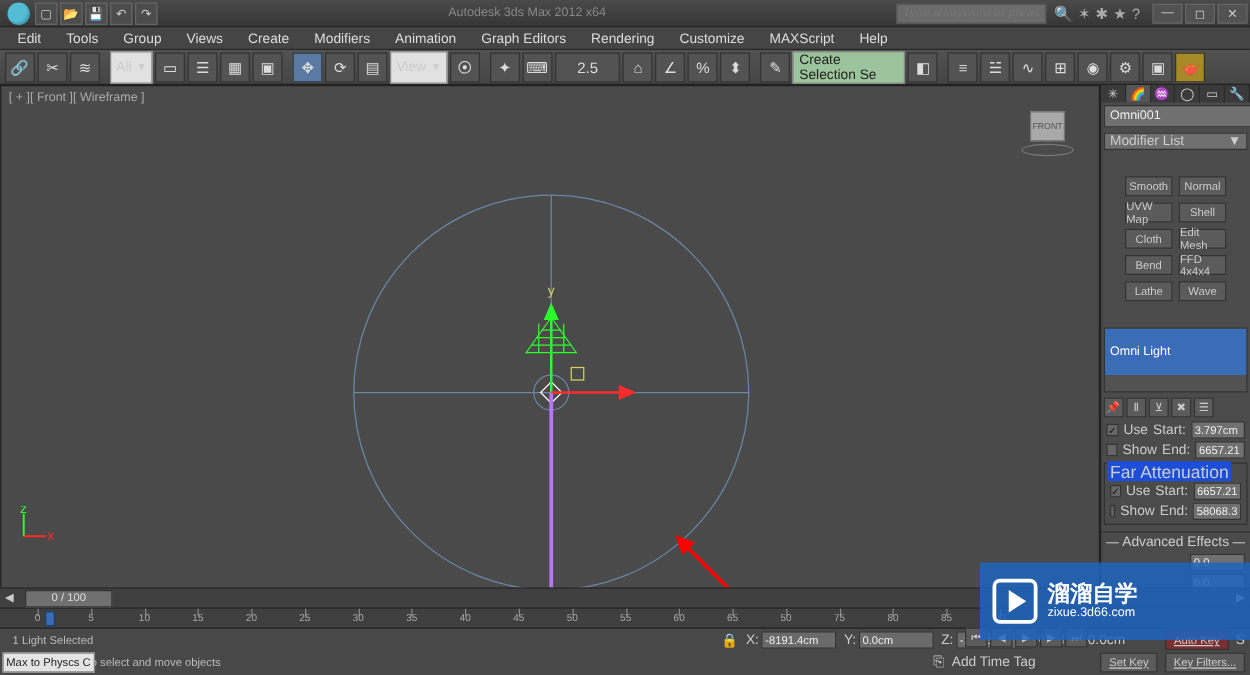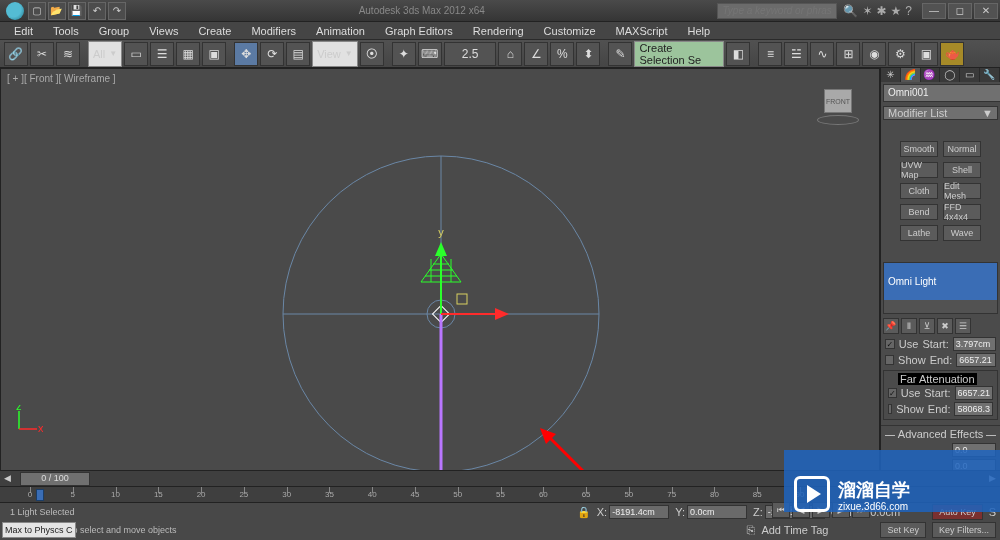--- a/index.html
+++ b/index.html
@@ -59,44 +59,44 @@
 .stack-tools { display:flex; gap:2px; margin:2px; }
 .stack-tools span { width:16px; height:16px; background:#5b5b5b; border:1px solid #333; display:flex;align-items:center;justify-content:center;font-size:9px; }
 
 .rollout-cut { margin: 0 2px; font-size: 9px; }
 .rollout-row { display: flex; align-items: center; gap: 4px; padding: 1px 2px; }
 .rollout-row .cb { width: 10px; height: 10px; background: #666; border: 1px solid #333; display:flex;align-items:center;justify-content:center;font-size:8px;color:#000; }
 .rollout-row .cb.on::after{content:"✓";color:#111;}
 .spinner { width: 44px; height: 14px; background: #707070; border: 1px solid #333; font-size: 9px; display: flex; align-items: center; padding: 0 2px; color: #eee; }
 .rollout-head { text-align:center; padding:2px 0; border-top:1px solid #333; margin-top:3px; font-size:10px; color:#ddd;}
 .fieldset { border:1px solid #333; margin:2px; padding:2px; }
-.fieldset .legend { font-size:11px; margin-top:-8px; background:#000000; padding:0 2px; display:inline-block;margin-left:12px;}
+.fieldset .legend { font-size:14px; margin-top:-8px; background:#1d4ed8; padding:0 2px; display:inline-block;}
 
 
 .timebar { position:absolute; left:0; right:0; bottom:0; height:70px; background:#484848; border-top:1px solid #222; }
 .slider-row { height:16px; position:relative; background:#3f3f3f; border-bottom:1px solid #222;}
 .slider-row .thumb { position:absolute; left:20px; top:1px; width:70px; height:14px; background:#707070; border:1px solid #333; text-align:center; font-size:9px; color:#ddd;}
 .ruler { height:16px; position:relative; background:#3f3f3f; border-bottom:1px solid #222;}
 .ruler .tick { position:absolute; top:0; width:1px; height:6px; background:#888;}
 .ruler .lbl { position:absolute; top:3px; font-size:8px; color:#aaa; transform:translateX(-50%);}
 .ruler .marker { position:absolute; left:36px; top:2px; width:8px; height:12px; background:#3a6db5; border:1px solid #1b3d66;}
 
 .status-row { display:flex; align-items:center; height:18px; padding:0 4px; gap:6px; }
-.status-row .btn { height:16px; padding:0 6px; background:#5b5b5b; border:1px solid #333; font-size:9px; display:flex; align-items:center;}
+.status-row .btn { height:16px; padding:0 6px; background:#5b5b5b; border:1px solid #333; font-size:9px; display:flex; align-items:center;text-decoration:underline;}
 .coord { display:flex; align-items:center; gap:2px; font-size:9px; color:#ccc;}
 .coord input { width:60px; height:14px; background:#6a6a6a; border:1px solid #333; color:#eee; font-size:9px; padding:0 2px;}
 .prompt { font-size:9px; color:#bbb; padding-left:6px;}
 
 .playback { position:absolute; right:130px; bottom:22px; display:flex; gap:2px;}
 .playback .pb { width:18px; height:16px; background:#5b5b5b; border:1px solid #333; display:flex;align-items:center;justify-content:center;font-size:9px;}
 
 .maxscript { position:absolute; left:2px; bottom:2px; width:74px; height:16px; background:#e4e4e4; color:#222; border:1px solid #888; font-size:9px; display:flex; align-items:center; padding:0 2px;}
 
 
-.watermark { position:absolute; right:0; bottom:28px; width:216px; height:62px; background:rgba(30,100,190,0.85); display:flex; align-items:flex-end; gap:8px; padding:0 10px;}
+.watermark { position:absolute; right:0; bottom:28px; width:216px; height:62px; background:rgba(30,100,190,0.85); display:flex; align-items:center; gap:8px; padding:0 10px;}
 .watermark .play { width:36px; height:36px; border:3px solid #fff; border-radius:6px; display:flex; align-items:center; justify-content:center;}
 .watermark .play::after { content:""; border-left:14px solid #fff; border-top:9px solid transparent; border-bottom:9px solid transparent; margin-left:3px;}
 .watermark .txt1 { color:#fff; font-size:18px; font-weight:bold; line-height:1.1;}
 .watermark .txt2 { color:#fff; font-size:10px;}
 
 
 .arrow-anno { position:absolute; left:535px; top:355px; width:60px; height:60px; pointer-events:none;}
 </style>
 </head>
 <body>

